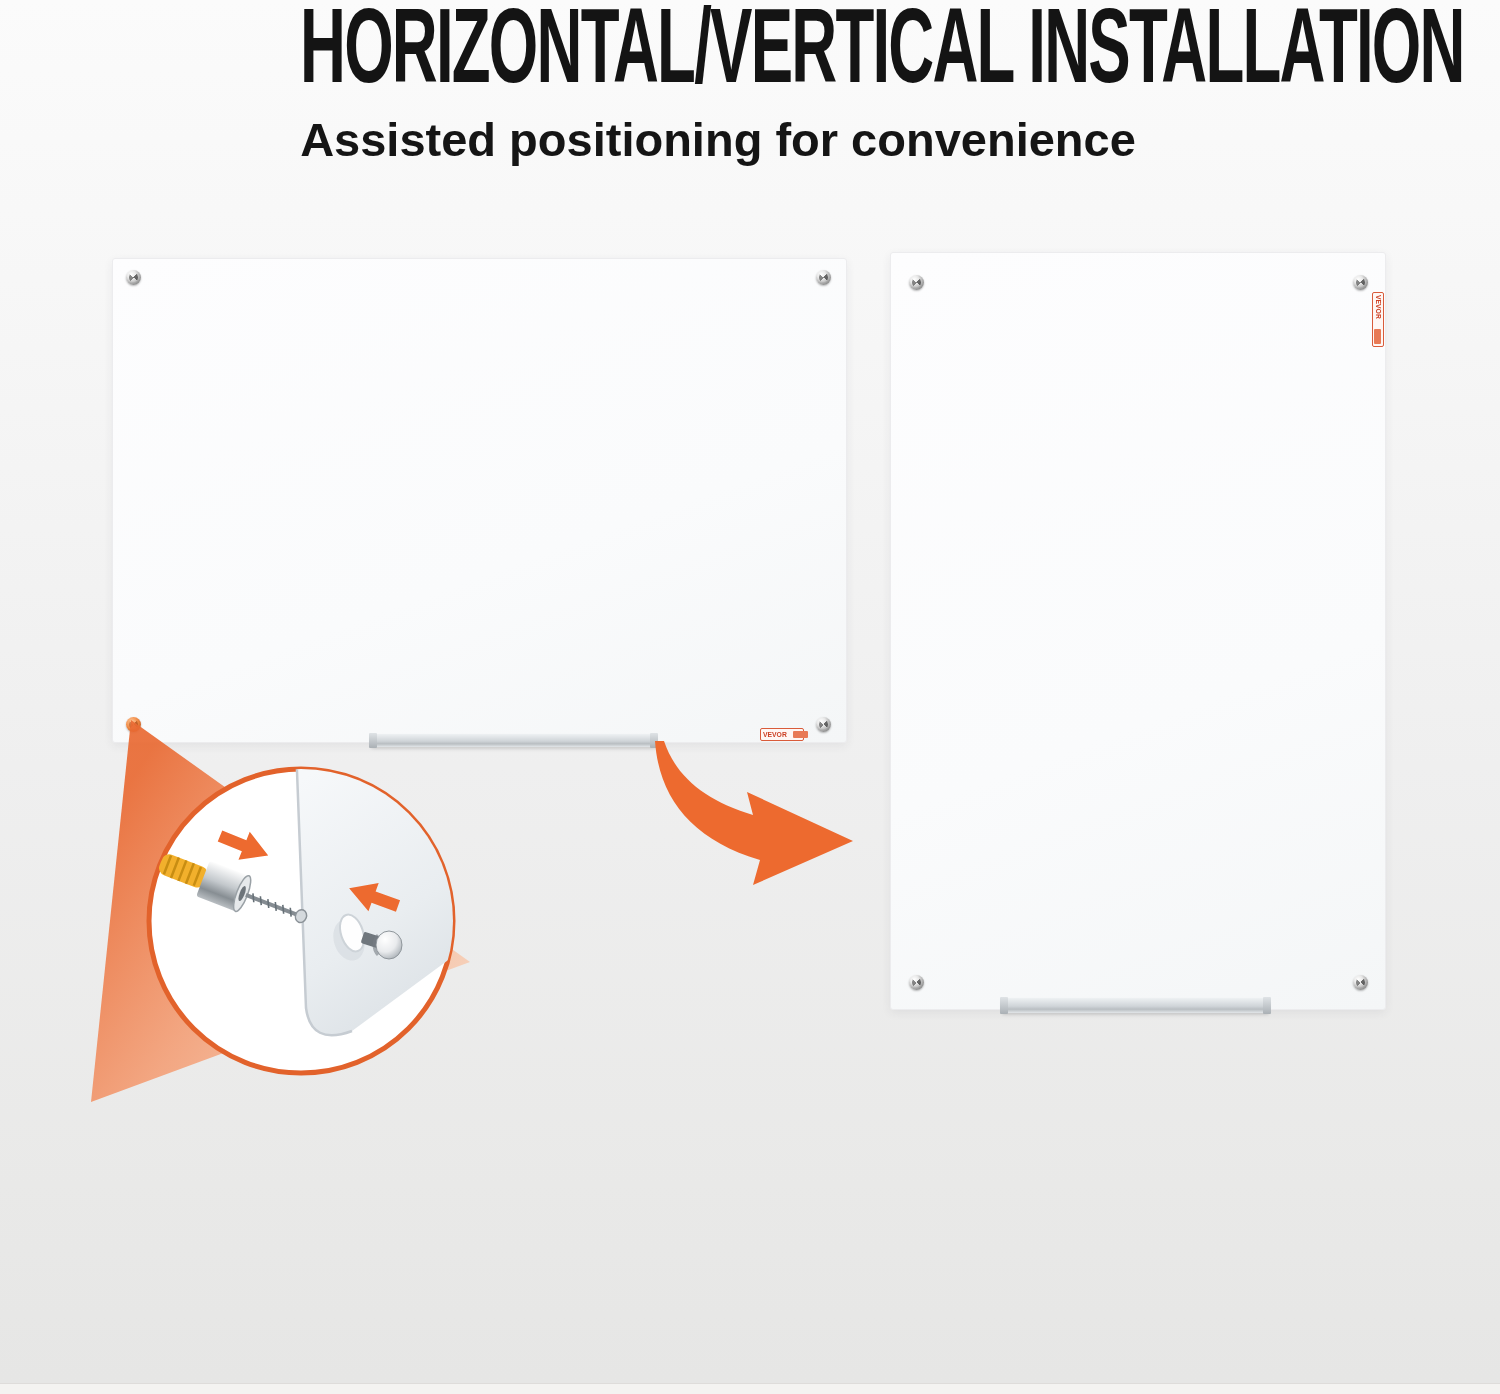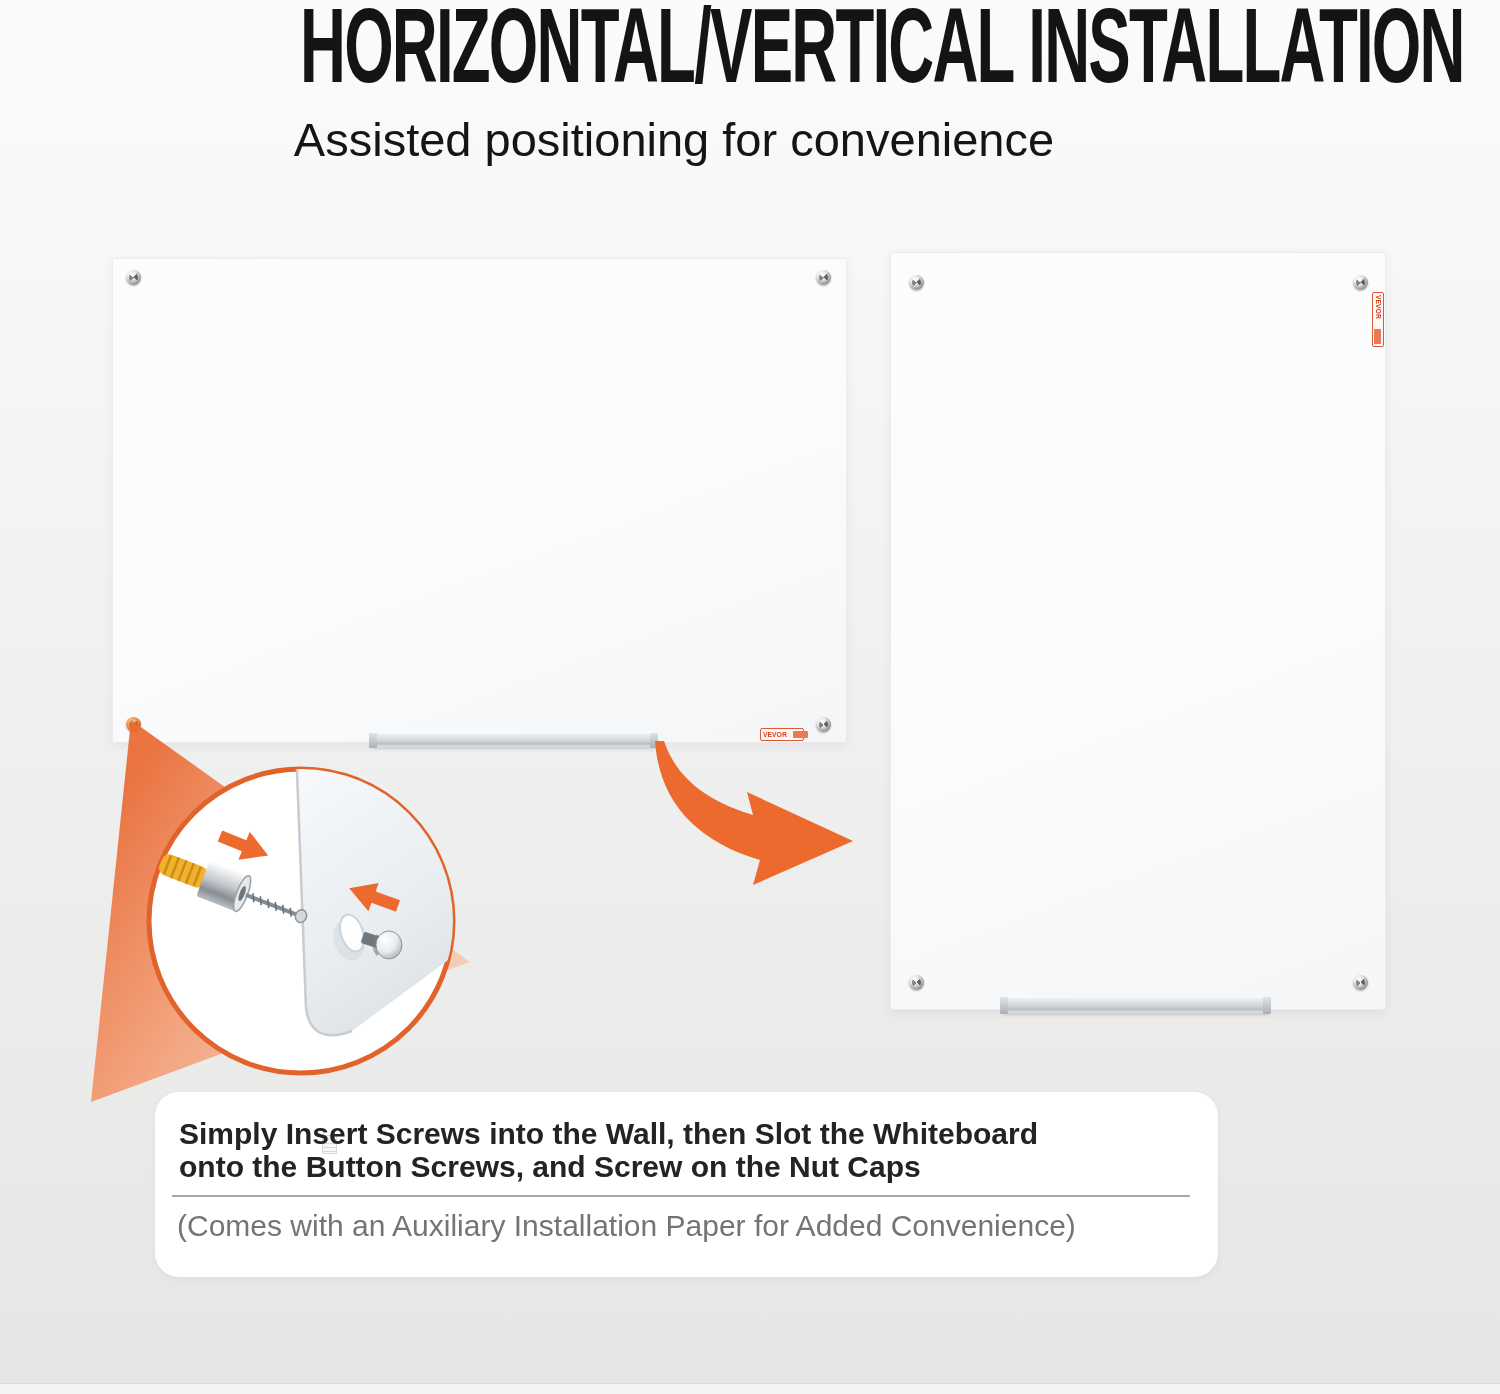--- a/index.html
+++ b/index.html
@@ -11,21 +11,21 @@
   .bottom-strip{position:absolute;left:0;top:1383px;width:1500px;height:11px;
     background:#f4f3f1;border-top:1px solid #dedcda;}
   
   .title{
     position:absolute;top:-8px;left:0;width:1500px;text-align:center;
     font-size:106px;font-weight:bold;color:#141414;line-height:1.0;
     transform:scaleX(0.60);transform-origin:50% 0;letter-spacing:-3px;white-space:nowrap;
   }
   .subtitle{
     position:absolute;top:112px;left:0;width:1348px;text-align:center;
-    font-size:47px;font-weight:400;color:#151515;letter-spacing:0px;white-space:nowrap;
+    font-size:47px;font-weight:700;color:#151515;letter-spacing:0px;white-space:nowrap;padding-left:44px;
   }
   
   .board{
     position:absolute;background:linear-gradient(160deg,#fdfdfe 0%,#fafbfc 60%,#f4f6f7 100%);
     border:1px solid #ececee;border-radius:3px;
     box-shadow:0 3px 10px rgba(60,60,70,0.07);
   }
   .board-h{left:112px;top:258px;width:733px;height:483px;}
   .board-v{left:890px;top:252px;width:494px;height:756px;}
   .screw{
@@ -179,22 +179,15 @@
         <line x1="92" y1="0" x2="148" y2="0" stroke="#858c92" stroke-width="4"></line>
         <path d="M98,-4 L102,4 M106,-4 L110,4 M114,-4 L118,4 M122,-4 L126,4 M130,-4 L134,4 M138,-4 L142,4" stroke="#667077" stroke-width="1.6"></path>
         <ellipse cx="151" cy="0" rx="5.5" ry="6.5" fill="#d4d9dd" stroke="#8b9298" stroke-width="1.5"></ellipse>
       </g>
 
       <use href="#arrowShape" transform="translate(220,836) rotate(22)" fill="#ed6a2f"></use>
       <use href="#arrowShape" transform="translate(398,906) rotate(200)" fill="#ed6a2f"></use>
     </g>
   </svg>
 
-  <div class="card">
-    <div class="artifact"></div>
-    <div class="card-line l1">Simply Insert Screws into the Wall, then Slot the Whiteboard</div>
-    <div class="card-line l2">onto the Button Screws, and Screw on the Nut Caps</div>
-    <div class="divider"></div>
-    <div class="note">(Comes with an Auxiliary Installation Paper for Added Convenience)</div>
-  </div>
 
   <div class="bottom-strip"></div>
 </div>
 
 </body></html>

